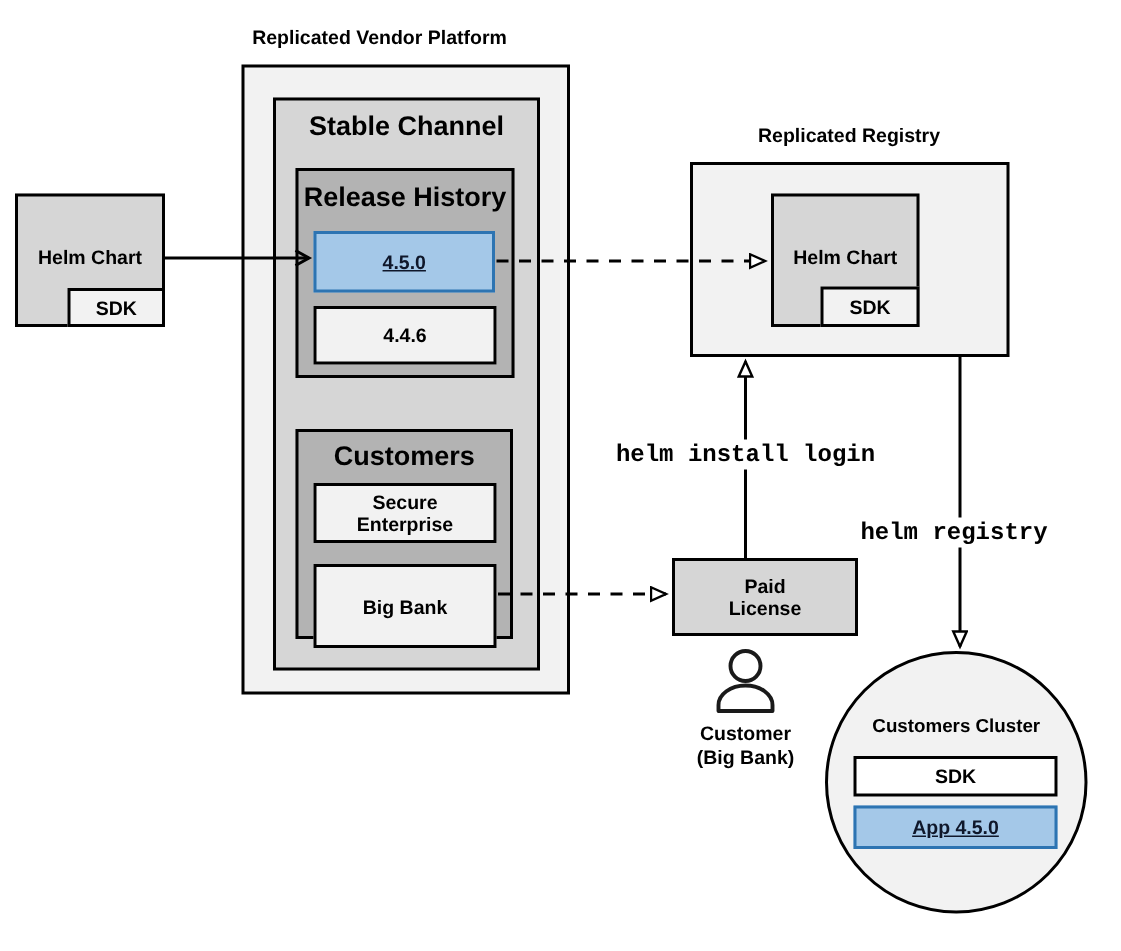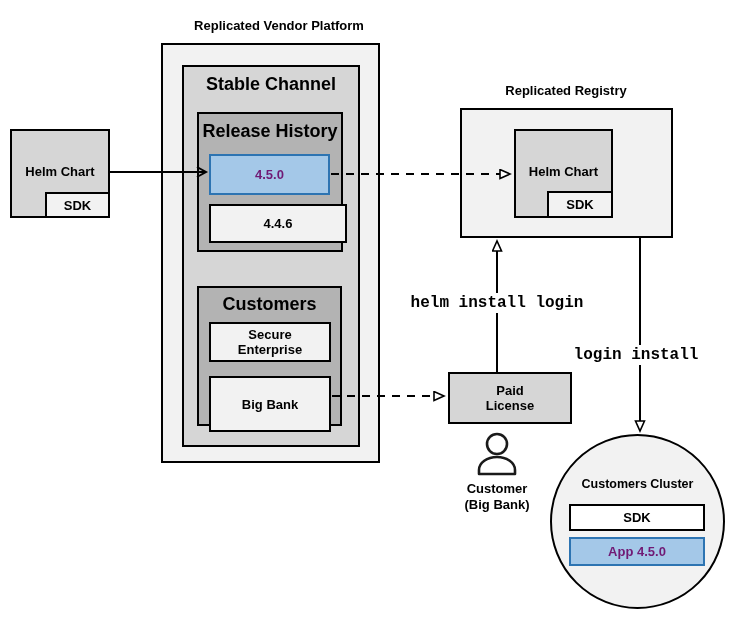--- a/index.html
+++ b/index.html
@@ -27,21 +27,21 @@
     position:absolute;
     left:0;right:0;
     text-align:center;
     font-weight:bold;
     font-size:18px;
   }
   .fill-light{background:#f2f2f2;}
   .fill-mid{background:#d6d6d6;}
   .fill-dark{background:#b3b3b3;}
   .fill-white{background:#ffffff;}
-  .fill-blue{background:#a4c8e8;border-color:#2d74b2;color:#701a75;}
+  .fill-blue{background:#a4c8e8;border-color:#2d74b2;color:#0f172a;text-decoration:underline;}
   .title{
     position:absolute;
     text-align:center;
     font-weight:bold;
     font-size:13px;
     transform:translate(-50%,-50%);
     white-space:nowrap;
   }
   .mono-label{
     position:absolute;
@@ -60,39 +60,39 @@
   .two-line span{display:block;}
   .circle{
     border-radius:50%;
   }
 </style>
 </head>
 <body>
 
 <div id="canvas">
 
-  <div class="title" style="left:279px;top:25px;">Replicated Vendor Platform</div>
+  <div class="title" style="left:253px;top:25px;">Replicated Vendor Platform</div>
 
   <div class="title" style="left:566px;top:90px;">Replicated Registry</div>
 
   <div class="box fill-light" style="left:161px;top:43px;width:219px;height:420px;"></div>
 
   <div class="box fill-mid" style="left:182px;top:65px;width:178px;height:382px;">
     <span class="container-label" style="top:10px;">Stable Channel</span>
   </div>
 
   <div class="box fill-dark" style="left:197px;top:112px;width:146px;height:140px;">
     <span class="container-label" style="top:10px;">Release History</span>
   </div>
 
   <div class="box fill-blue" style="left:209px;top:154px;width:121px;height:41px;">
     <span>4.5.0</span>
   </div>
 
-  <div class="box fill-light" style="left:209px;top:204px;width:138px;height:39px;">
+  <div class="box fill-light" style="left:209px;top:204px;width:122px;height:39px;">
     <span>4.4.6</span>
   </div>
 
   <div class="box fill-dark" style="left:197px;top:286px;width:145px;height:140px;">
     <span class="container-label" style="top:9px;">Customers</span>
   </div>
 
   <div class="box fill-light two-line" style="left:209px;top:322px;width:122px;height:40px;">
     <div>
       <span>Secure</span>
@@ -162,15 +162,15 @@
     <line x1="640" y1="238" x2="640" y2="431" stroke="#000" stroke-width="2" marker-end="url(#mHollow)"></line>
 
     <g stroke="#1a1a1a" stroke-width="2.6" fill="none">
       <circle cx="497" cy="444" r="10"></circle>
       <path d="M479 474 v-4 a18 13 0 0 1 36 0 v4 z" stroke-linejoin="round"></path>
     </g>
   </svg>
 
   <div class="mono-label" style="left:497px;top:303px;">helm install login</div>
 
-  <div class="mono-label" style="left:636px;top:355px;">login install</div>
+  <div class="mono-label" style="left:636px;top:355px;">helm registry</div>
 
 </div>
 
 </body></html>

